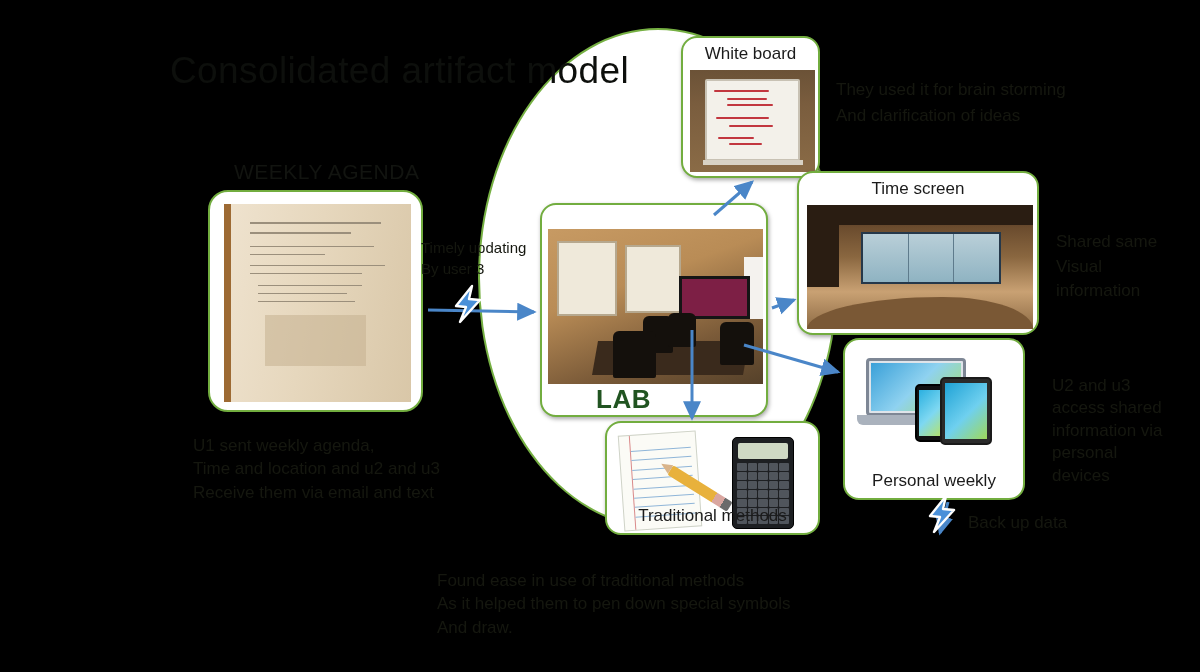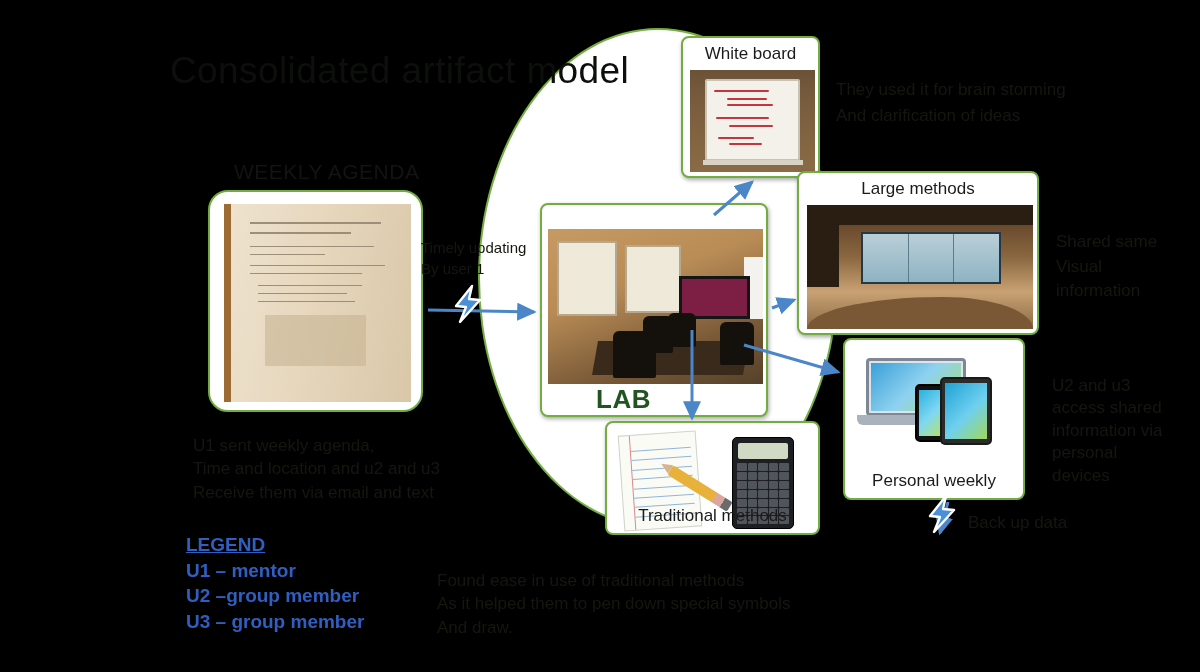--- a/index.html
+++ b/index.html
@@ -46,21 +46,21 @@
 
   
   .legend { position: absolute; left: 186px; top: 532px; color: #2f5fc0; font-size: 19px; font-weight: bold; line-height: 1.35; }
   .legend .lg-title { text-decoration: underline; }
 
   
   .card {
     position: absolute;
     background: #ffffff;
     border: 2px solid #72ad3f;
-    border-radius: 8px;
+    border-radius: 16px;
     box-shadow: 1px 2px 4px rgba(0,0,0,.35);
     overflow: hidden;
   }
   .card .cap {
     position: absolute; left: 0; width: 100%;
     text-align: center; font-size: 17px; color: #1b1b1b;
   }
   .photo { position: absolute; overflow: hidden; }
 
   
@@ -175,21 +175,21 @@
         <div class="ink" style="left:10%;top:46%;width:58%;"></div>
         <div class="ink" style="left:24%;top:56%;width:48%;"></div>
         <div class="ink" style="left:12%;top:72%;width:40%;"></div>
         <div class="ink" style="left:24%;top:80%;width:36%;"></div>
       </div>
       <div class="tray"></div>
     </div>
   </div>
 
   <div class="card" id="card-screen">
-    <div class="cap">Large methods</div>
+    <div class="cap">Time screen</div>
     <div class="photo" id="ls-photo">
       <div class="dk" style="left:0;top:0;width:100%;height:16%;"></div>
       <div class="dk" style="left:0;top:16%;width:14%;height:50%;"></div>
       <div class="scr">
         <i style="left:33%"></i>
           <i style="left:66%"></i>
       </div>
       <div class="wave"></div>
     </div>
   </div>
@@ -303,39 +303,33 @@
   </svg>
 
   <svg class="lightning" style="left:452px;top:284px;width:34px;height:40px" viewBox="0 0 34 40">
     <path d="M20 2 L4 22 L14 23 L8 38 L28 16 L17 15 Z" fill="#4a90d9" stroke="#ffffff" stroke-width="2.4" stroke-linejoin="round"></path>
   </svg>
   <svg class="lightning" style="left:926px;top:494px;width:34px;height:40px" viewBox="0 0 34 40">
     <path d="M20 2 L4 22 L14 23 L8 38 L28 16 L17 15 Z" fill="#4a90d9" stroke="#ffffff" stroke-width="2.4" stroke-linejoin="round"></path>
   </svg>
 
   <div class="dark-text" id="txt-timely">Timely updating
-By user 1</div>
+By user 3</div>
   <div class="dark-text" id="txt-brainstorm">They used it for brain storming
 And clarification of ideas</div>
   <div class="dark-text" id="txt-shared">Shared same
 Visual
 information</div>
   <div class="dark-text" id="txt-access">U2 and u3
 access shared
 information via
 personal
 devices</div>
   <div class="dark-text" id="txt-backup">Back up data</div>
   <div class="dark-text" id="txt-left-notes">U1 sent weekly agenda,
 Time and location and u2 and u3
 Receive them via email and text</div>
   <div class="dark-text" id="txt-bottom-notes">Found ease in use of traditional methods
 As it helped them to pen down special symbols
 And draw.</div>
 
-  <div class="legend">
-    <div class="lg-title">LEGEND</div>
-    <div>U1 – mentor</div>
-    <div>U2 –group member</div>
-    <div>U3 – group member</div>
-  </div>
 
 </div>
 
 </body></html>

